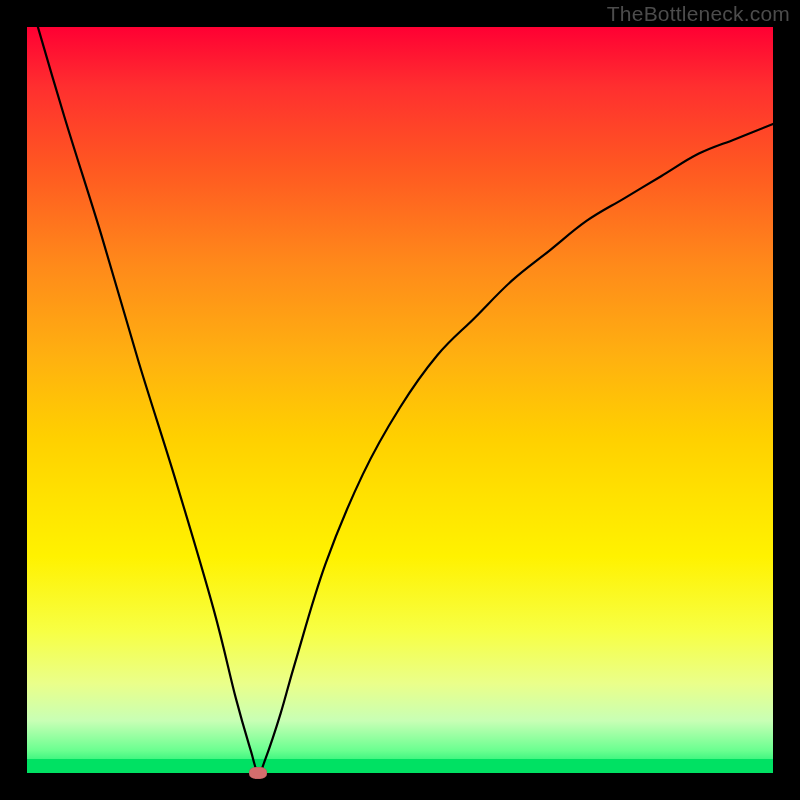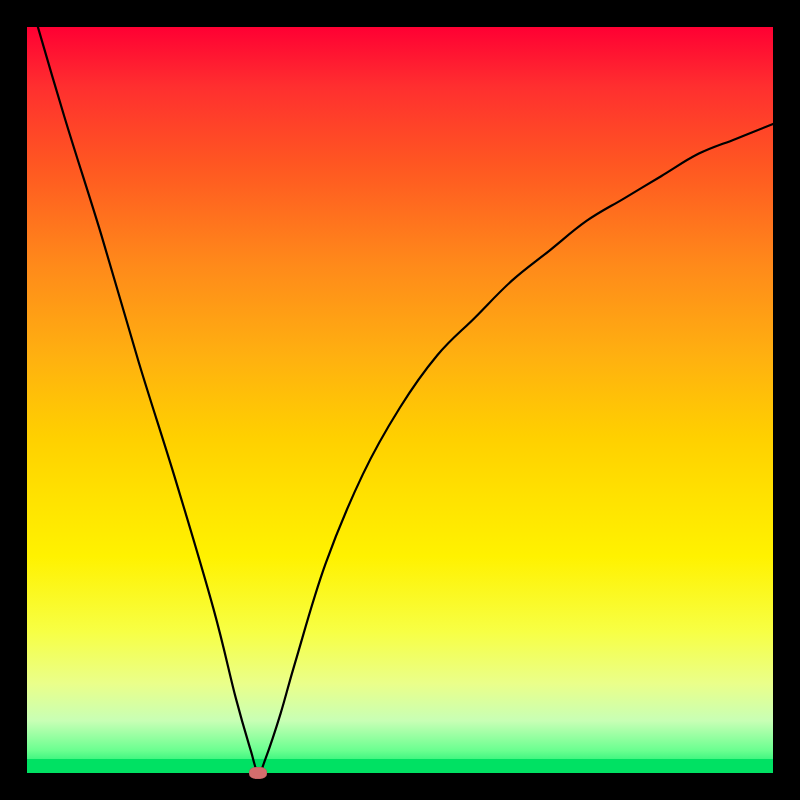--- a/index.html
+++ b/index.html
@@ -72,20 +72,21 @@
     border-radius: 7px / 5px;
     background: #d36d6d;
     transform: translate(-50%, -50%);
     box-shadow: 0 0 0 0.5px rgba(0,0,0,0.15) inset;
   }
 </style>
 </head>
 <body>
 
 <div class="frame">
+  <div class="watermark">TheBottleneck.com</div>
   <div class="plot-area">
     <div class="bottom-band"></div>
     <svg class="curve" viewBox="0 0 746 746" preserveAspectRatio="none">
       <path id="curve-path" fill="none" stroke="#000" stroke-width="2.2" stroke-linejoin="round" stroke-linecap="round" d="M 0.00 -37.30 C 6.71 -14.47, 23.87 45.21, 37.30 89.52 C 50.73 133.83, 61.17 164.57, 74.60 208.88 C 88.03 253.19, 98.47 291.39, 111.90 335.70 C 125.33 380.01, 135.77 410.75, 149.20 455.06 C 162.63 499.37, 175.76 542.94, 186.50 581.88 C 197.24 620.82, 202.17 645.89, 208.88 671.40 C 215.59 696.91, 219.77 710.19, 223.80 723.62 C 227.83 737.05, 228.57 744.66, 231.26 746.00 C 233.95 747.34, 234.69 741.82, 238.72 731.08 C 242.75 720.34, 248.27 703.78, 253.64 686.32 C 259.01 668.86, 260.50 660.96, 268.56 634.10 C 276.62 607.24, 286.31 570.69, 298.40 537.12 C 310.49 503.55, 322.27 475.80, 335.70 447.60 C 349.13 419.40, 359.57 401.94, 373.00 380.46 C 386.43 358.98, 396.87 344.35, 410.30 328.24 C 423.73 312.13, 434.17 304.37, 447.60 290.94 C 461.03 277.51, 471.47 265.73, 484.90 253.64 C 498.33 241.55, 508.77 234.54, 522.20 223.80 C 535.63 213.06, 546.07 203.36, 559.50 193.96 C 572.93 184.56, 583.37 179.64, 596.80 171.58 C 610.23 163.52, 620.67 157.26, 634.10 149.20 C 647.53 141.14, 657.97 133.53, 671.40 126.82 C 684.83 120.11, 695.27 117.27, 708.70 111.90 C 722.13 106.53, 739.29 99.67, 746.00 96.98"></path>
     </svg>
     <div class="marker" id="min-marker" style="left: 231.26px; top: 746px;"></div>
   </div>
 </div>
 
 </body></html>

